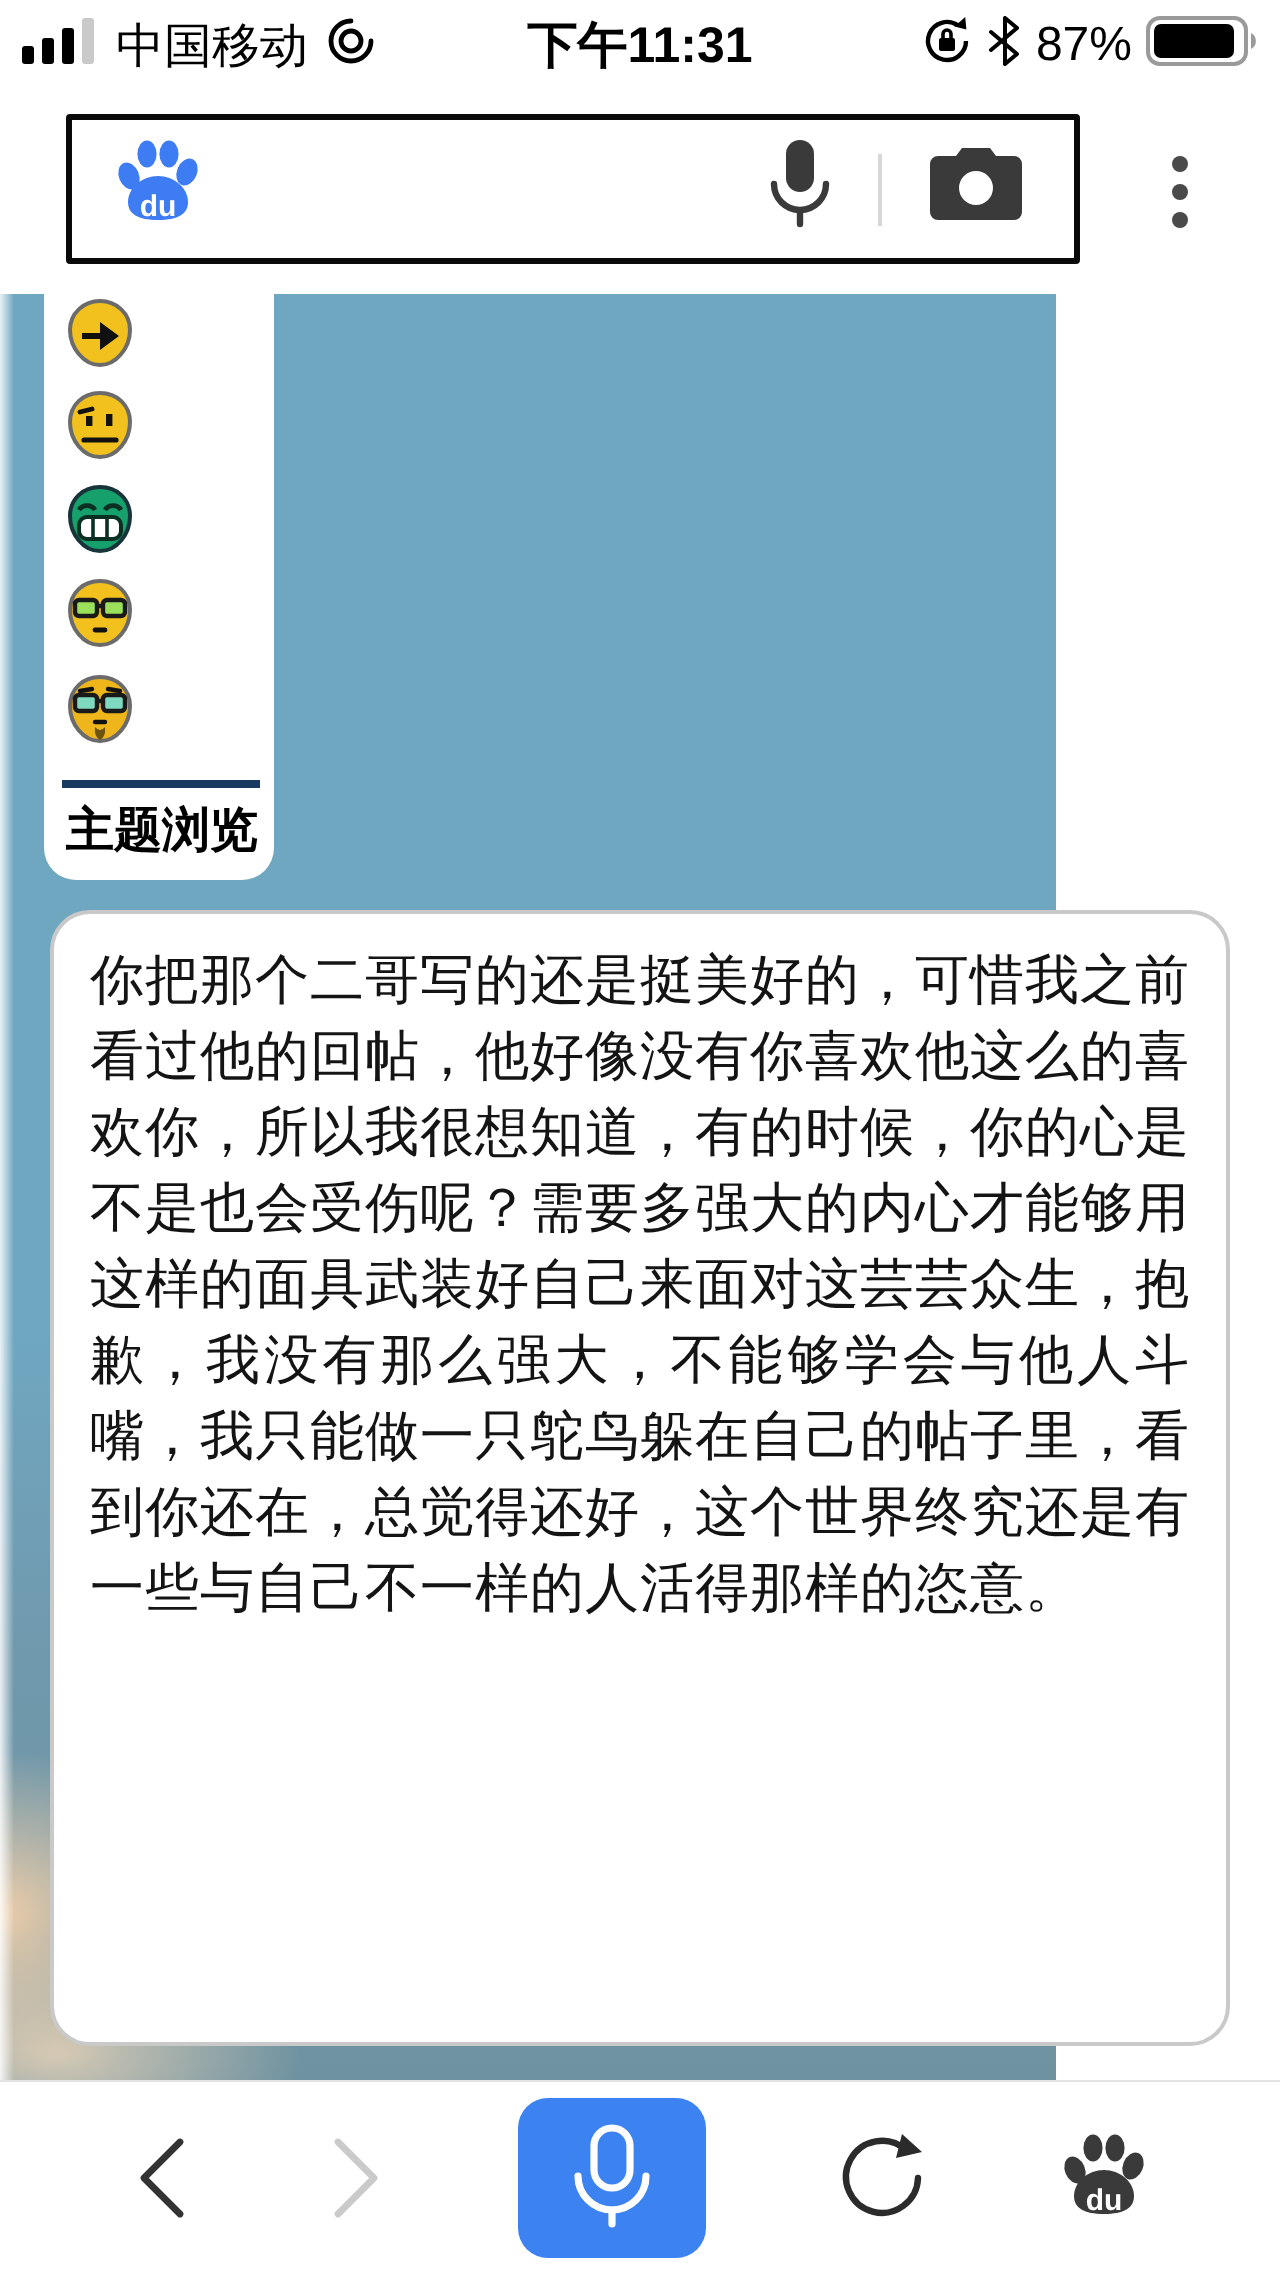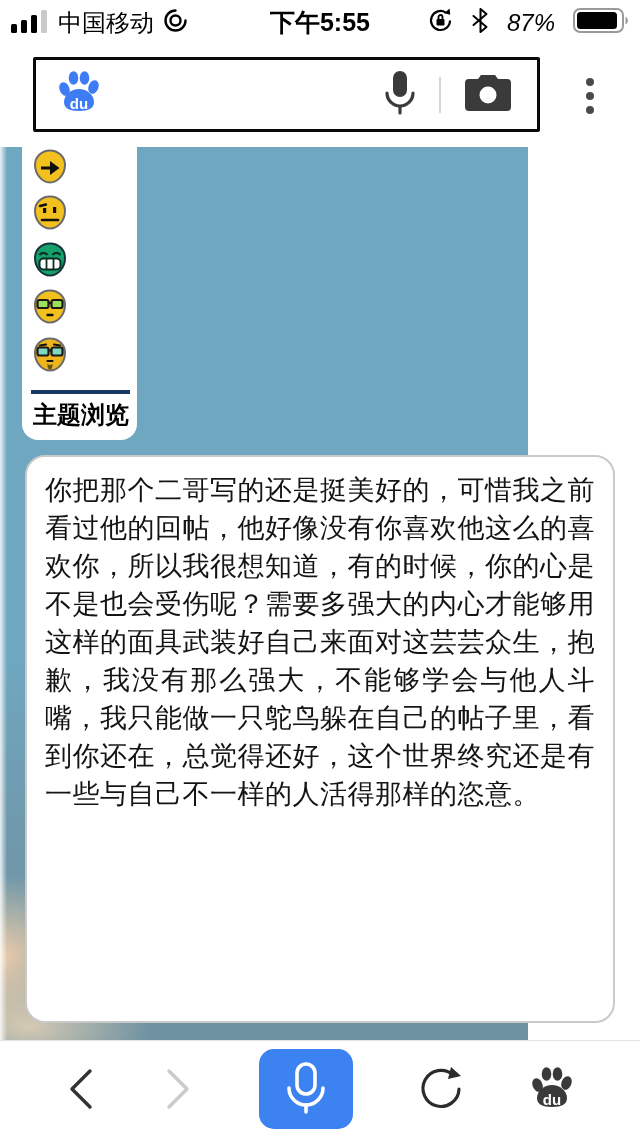--- a/index.html
+++ b/index.html
@@ -13,21 +13,21 @@
   .status-bar{
     position:absolute;top:0;left:0;width:640px;height:45px;background:#fff;
     display:flex;align-items:center;box-sizing:border-box;padding:0 10px;
   }
   .sb-left{display:flex;align-items:center;gap:8px;}
   .sb-carrier{font-size:24px;color:#000;}
   .sb-time{
     position:absolute;left:0;right:0;text-align:center;
     font-size:25px;font-weight:bold;color:#000;pointer-events:none;
   }
-  .sb-right{display:flex;align-items:center;gap:18px;margin-left:auto;font-style:italic;}
+  .sb-right{display:flex;align-items:center;gap:7px;margin-left:auto;}
   .sb-pct{font-size:24px;color:#000;}
   
   .search-row{position:absolute;top:45px;left:0;width:640px;height:102px;background:#fff;}
   .search-box{
     position:absolute;left:33px;top:12px;width:507px;height:75px;
     border:3px solid #0a0a0a;border-radius:2px;background:#fff;
     box-sizing:border-box;display:flex;align-items:center;
   }
   .sb-logo{margin-left:20px;}
   .sb-spacer{flex:1;}
@@ -91,21 +91,21 @@
       </svg>
     </span>
     <span class="sb-carrier">中国移动</span>
     <span>
       <svg width="27" height="27" viewBox="0 0 27 27" fill="none" stroke="#000" stroke-width="2.4" stroke-linecap="round">
         <path d="M13.5 3.5 a10 10 0 1 0 10 10"></path>
         <path d="M13.5 8.5 a5 5 0 1 0 5 5 a5 5 0 0 0 -5 -5"></path>
       </svg>
     </span>
   </div>
-  <div class="sb-time">下午5:55</div>
+  <div class="sb-time">下午11:31</div>
   <div class="sb-right">
     <span>
       <svg width="27" height="27" viewBox="0 0 27 27">
         <path d="M23 13.5 a9.5 9.5 0 1 1 -4.2 -7.9" fill="none" stroke="#000" stroke-width="2.2"></path>
         <path d="M22.6 1.5 l0.6 6.2 -6 -1.4 z" fill="#000"></path>
         <rect x="9.5" y="12" width="8" height="6.5" rx="1" fill="#000"></rect>
         <path d="M11.5 12 v-2 a2 2 0 0 1 4 0 v2" fill="none" stroke="#000" stroke-width="1.8"></path>
       </svg>
     </span>
     <span>

